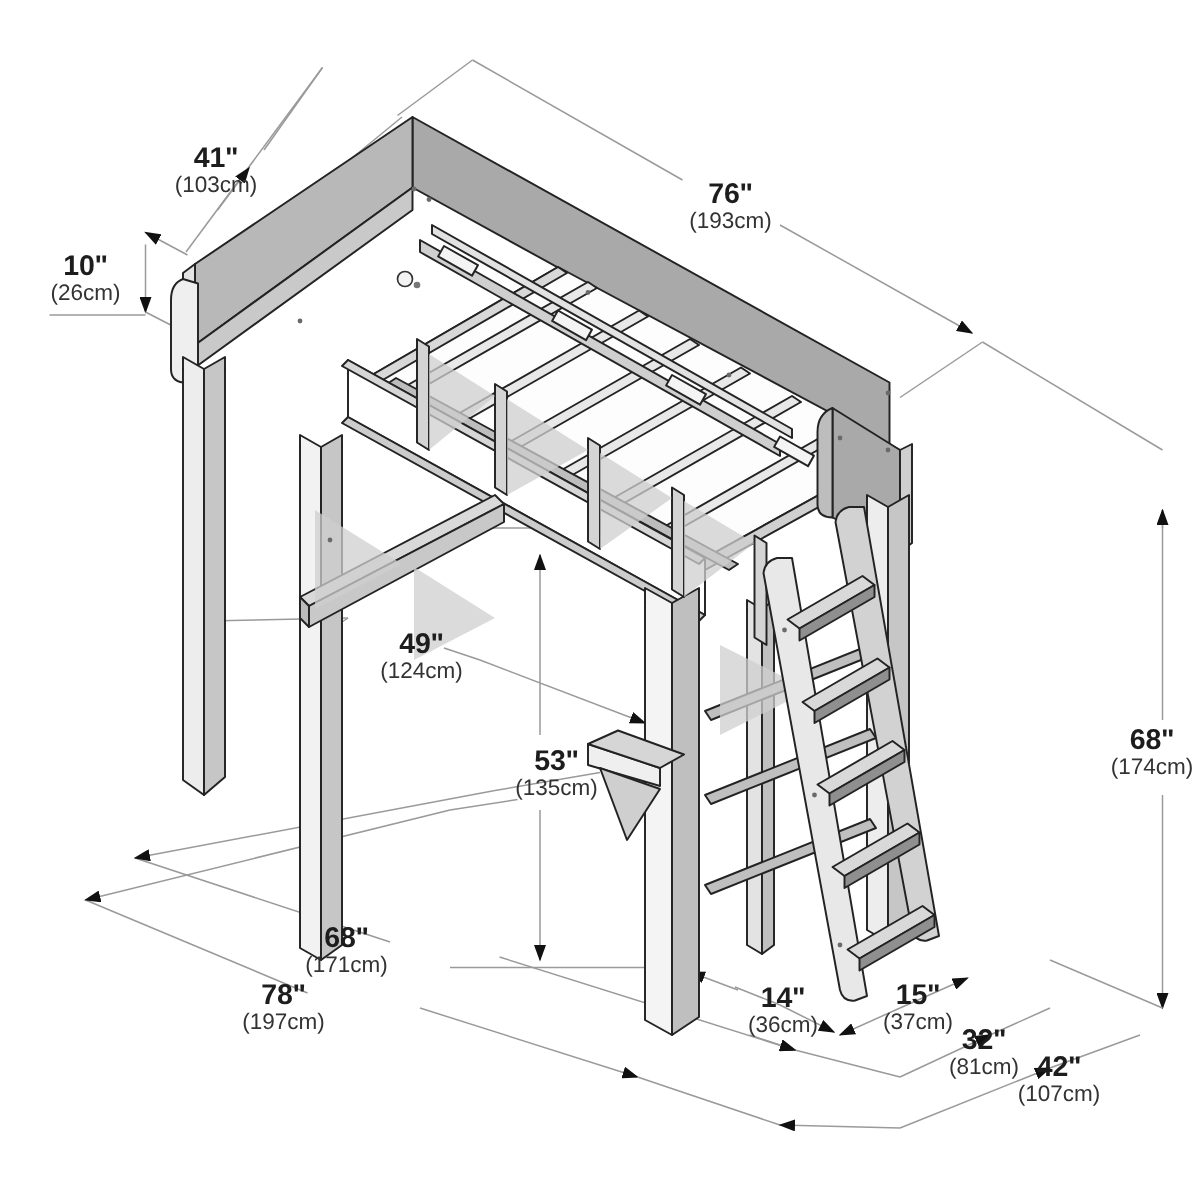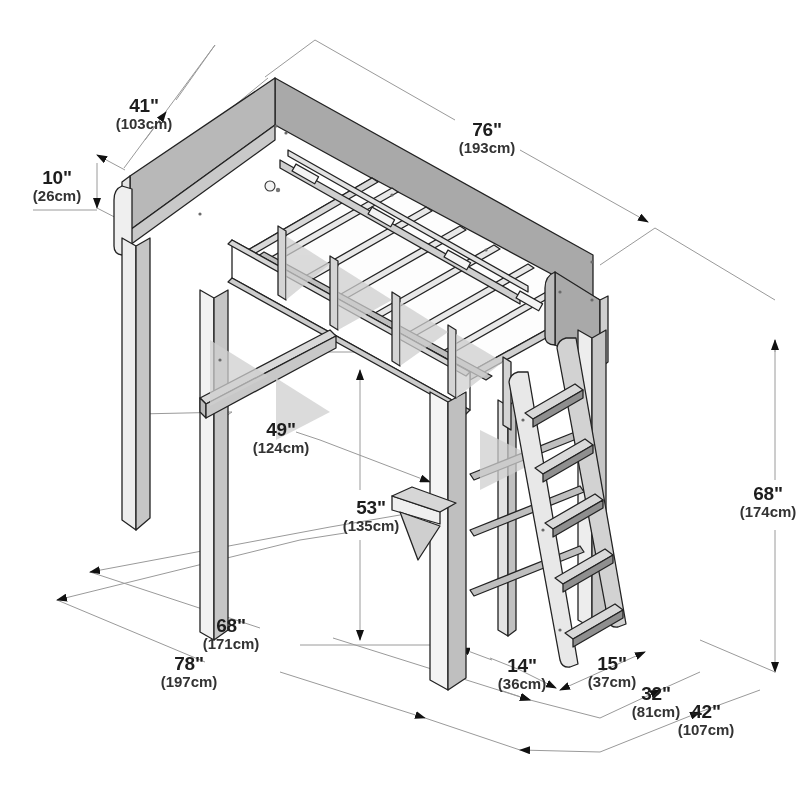--- a/index.html
+++ b/index.html
@@ -5,21 +5,21 @@
   html,body{margin:0;padding:0;background:#ffffff;}
   body{width:800px;height:800px;overflow:hidden;
        font-family:"Liberation Sans","DejaVu Sans",sans-serif;}
   #stage{position:relative;width:800px;height:800px;background:#fff;}
   svg#dwg{position:absolute;left:0;top:0;width:800px;height:800px;}
 
   
   .dim{position:absolute;text-align:center;line-height:1.05;white-space:nowrap;
        color:#1d1d1d;}
   .dim .inch{font-size:19px;font-weight:bold;letter-spacing:-0.2px;}
-  .dim .cm{font-size:15px;font-weight:bold;color:#333;}
+  .dim .cm{font-size:15px;font-weight:normal;color:#333;}
 </style>
 </head>
 <body>
 
 <div id="stage">
 
 <svg id="dwg" viewBox="0 0 800 800">
   <defs>
     <marker id="ah" markerWidth="11" markerHeight="8" refX="10" refY="4" orient="auto">
       <path d="M0,0 L11,4 L0,8 Z" fill="#111"></path>

